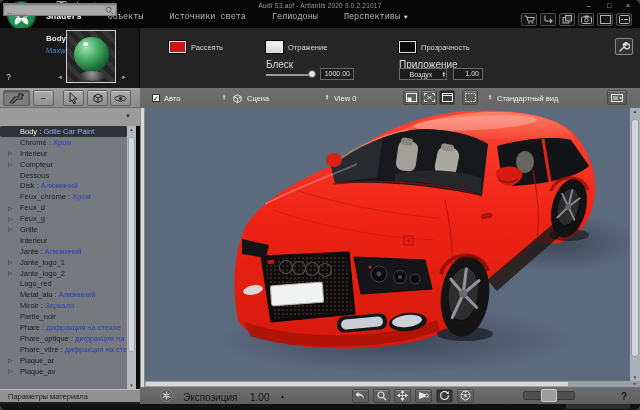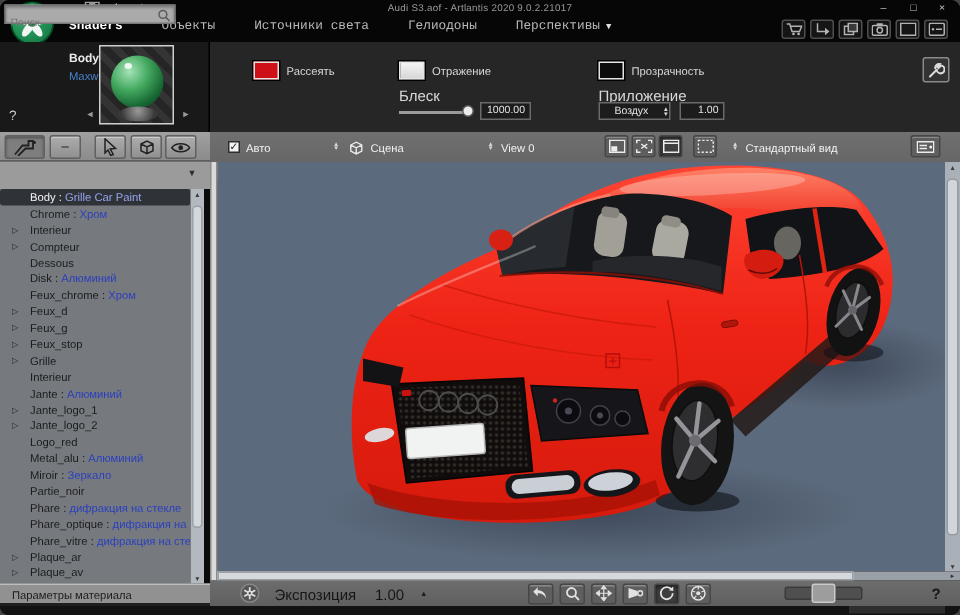--- a/index.html
+++ b/index.html
@@ -315,24 +315,20 @@
       <div class="list-row">
         <span class="exp">▷</span>
         <span class="nm">Feux_d</span>
       </div>
       <div class="list-row">
         <span class="exp">▷</span>
         <span class="nm">Feux_g</span>
       </div>
       <div class="list-row">
         <span class="exp">▷</span>
-        <span class="nm">Feux_stop</span>
-      </div>
-      <div class="list-row">
-        <span class="exp">▷</span>
         <span class="nm">Grille</span>
       </div>
       <div class="list-row">
         <span class="exp"></span>
         <span class="nm">Interieur</span>
       </div>
       <div class="list-row">
         <span class="exp"></span>
         <span class="nm">Jante</span>
         <span class="sep">&nbsp;:&nbsp;</span>

